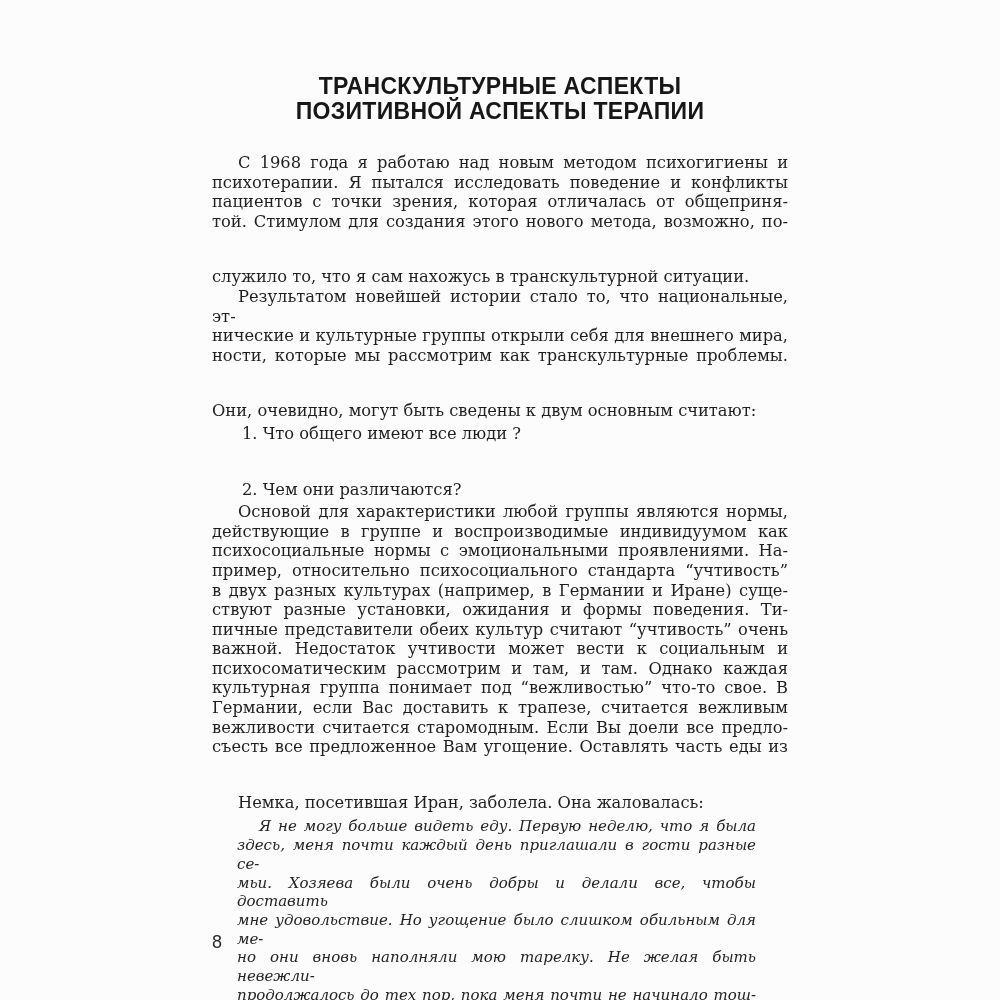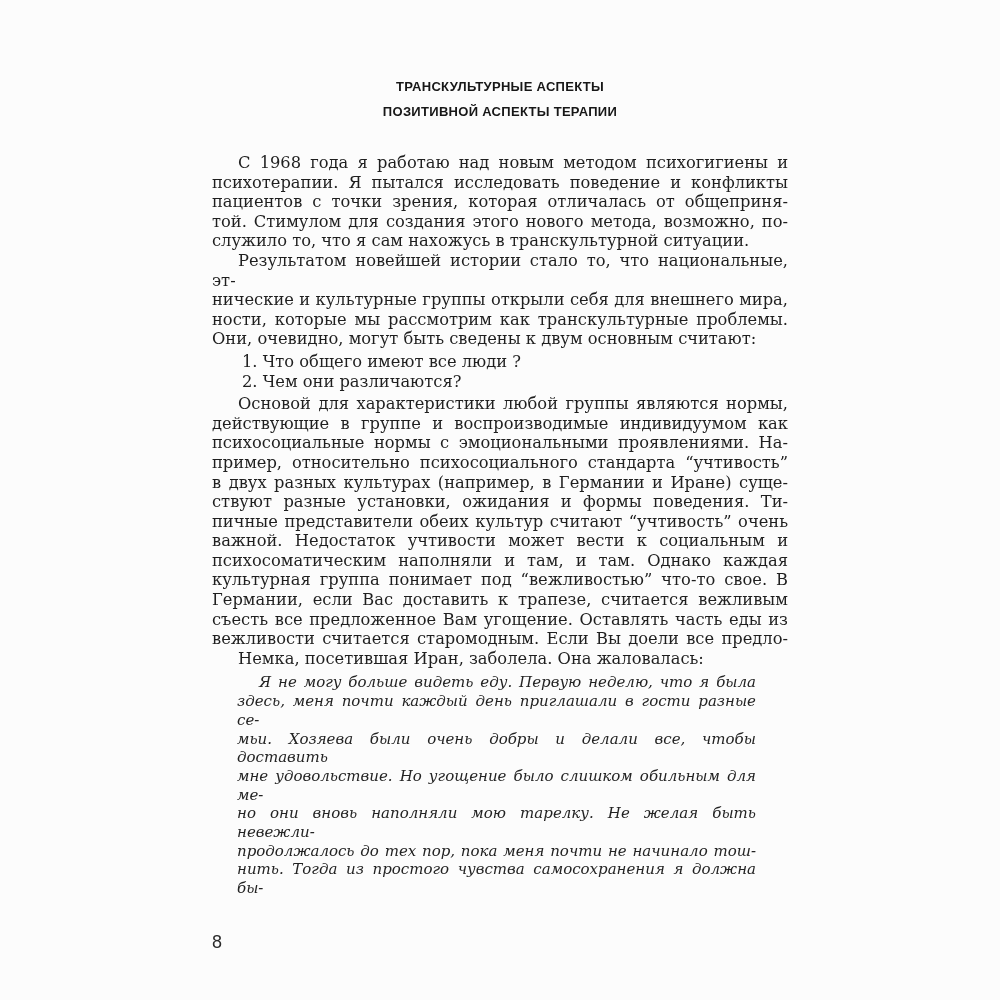--- a/index.html
+++ b/index.html
@@ -17,41 +17,41 @@
   .content {
     position: absolute;
     left: 212px;
     top: 0;
     width: 576px;
   }
   .title {
     margin: 74px 0 0 0;
     font-family: "Liberation Sans", sans-serif;
     font-weight: bold;
-    font-size: 13px;
+    font-size: 23px;
     line-height: 25px;
     text-align: center;
     color: #171717;
     letter-spacing: 0.3px;
   }
   .body-text {
     margin-top: 29px;
     font-family: "DejaVu Serif", "Liberation Serif", serif;
     font-size: 16.3px;
     line-height: 19.6px;
     color: #1f1f1f;
   }
   .par { margin: 0; }
   .par .line {
     text-align: justify;
     text-align-last: justify;
     white-space: normal;
   }
   .par .line.first { text-indent: 26px; }
-  .par .line.last { text-align-last: left; }
+  .par .line.last { text-align-last: left; margin-top: 36px; }
   .par.list { margin: 3px 0; }
   .par.list .line {
     text-align: right;
     text-align-last: left;
     padding-left: 30px;
     text-indent: 0;
   }
   .par.quote {
     margin: 5px 32px 0 25px;
     font-style: italic;
@@ -98,25 +98,25 @@
         </div>
         <div class="par body">
           <div class="line first">Основой для характеристики любой группы являются нормы,</div>
           <div class="line">действующие в группе и воспроизводимые индивидуумом как</div>
           <div class="line">психосоциальные нормы с эмоциональными проявлениями. На-</div>
           <div class="line">пример, относительно психосоциального стандарта “учтивость”</div>
           <div class="line">в двух разных культурах (например, в Германии и Иране) суще-</div>
           <div class="line">ствуют разные установки, ожидания и формы поведения. Ти-</div>
           <div class="line">пичные представители обеих культур считают “учтивость” очень</div>
           <div class="line">важной. Недостаток учтивости может вести к социальным и</div>
-          <div class="line">психосоматическим наполняли и там, и там. Однако каждая</div>
+          <div class="line">психосоматическим рассмотрим и там, и там. Однако каждая</div>
           <div class="line">культурная группа понимает под “вежливостью” что-то свое. В</div>
           <div class="line">Германии, если Вас доставить к трапезе, считается вежливым</div>
+          <div class="line">вежливости считается старомодным. Если Вы доели все предло-</div>
           <div class="line">съесть все предложенное Вам угощение. Оставлять часть еды из</div>
-          <div class="line">вежливости считается старомодным. Если Вы доели все предло-</div>
         </div>
         <div class="par body">
           <div class="line first last">Немка, посетившая Иран, заболела. Она жаловалась:</div>
         </div>
         <div class="par quote">
           <div class="line first">Я не могу больше видеть еду. Первую неделю, что я была</div>
           <div class="line">здесь, меня почти каждый день приглашали в гости разные се-</div>
           <div class="line">мьи. Хозяева были очень добры и делали все, чтобы доставить</div>
           <div class="line">мне удовольствие. Но угощение было слишком обильным для ме-</div>
           <div class="line">но они вновь наполняли мою тарелку. Не желая быть невежли-</div>

